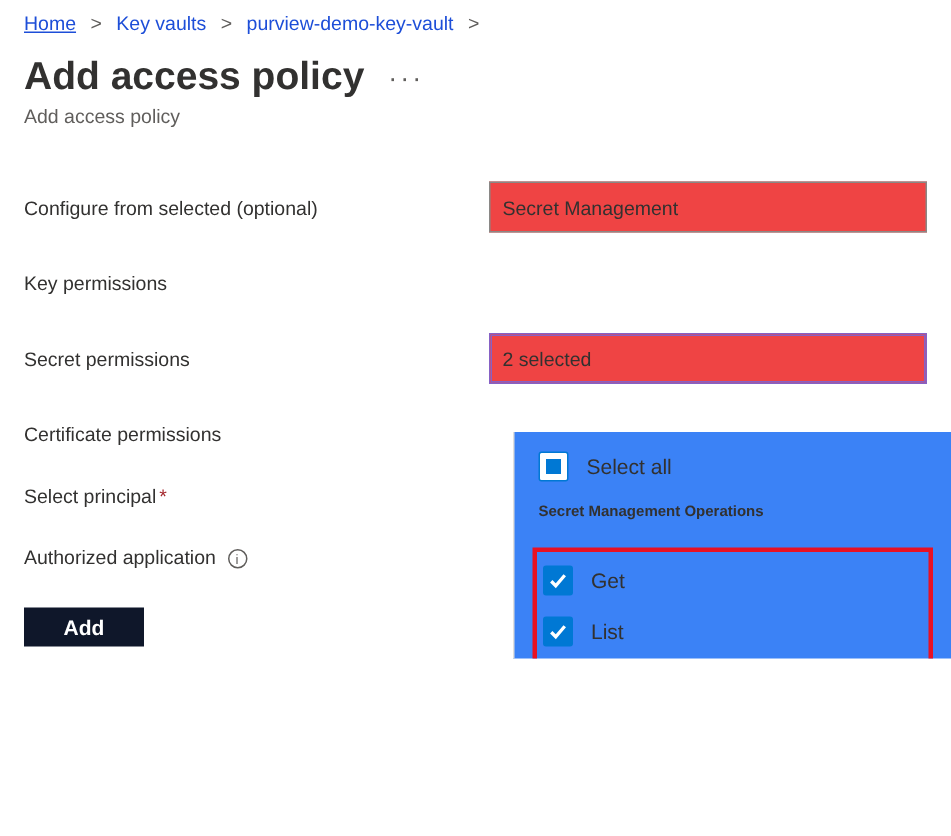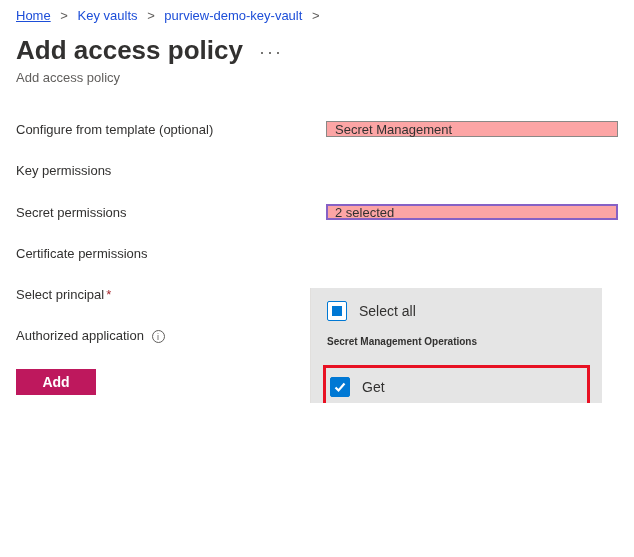--- a/index.html
+++ b/index.html
@@ -49,37 +49,37 @@
     font-size: 9px;
     line-height: 12px;
     text-align: center;
     color: #605e5c;
     margin-left: 4px;
     vertical-align: middle;
   }
   .dropdown {
     flex: 1;
     border: 1px solid #8a8886;
-    background: #fca5a5;
-    height: 16px;
+    background: #ef4444;
+    height: 34px;
     padding: 0 8px;
     display: flex;
     align-items: center;
     font-size: 13px;
     color: #323130;
     min-width: 260px;
     cursor: pointer;
   }
   .dropdown.active { border: 1px solid #8661c5; box-shadow: 0 0 0 1px #8661c5 inset; }
   .dropdown-panel {
     position: absolute;
-    left: 310px;
+    left: 342px;
     top: 288px;
     width: 292px;
-    background: #e5e5e5;
+    background: #3b82f6;
     border-left: 1px solid #e1dfdd;
     padding: 6px 0 4px 0;
   }
   .panel-item {
     display: flex;
     align-items: center;
     padding: 7px 16px;
     font-size: 14px;
     gap: 12px;
   }
@@ -102,21 +102,21 @@
   .cb.checked svg { stroke: #fff; }
   .cb.partial { border: 1.5px solid #0078d4; }
   .cb.partial .sq { width: 10px; height: 10px; background: #0078d4; }
   .highlight-box {
     border: 3px solid #e81123;
     padding: 2px 0;
     margin: 0 12px;
   }
   .highlight-box .panel-item { padding-left: 4px; }
   .add-btn {
-    background: #be185d;
+    background: #0f172a;
     color: #fff;
     border: none;
     font-size: 14px;
     font-weight: 600;
     width: 80px;
     height: 26px;
     cursor: pointer;
   }
   .rel { position: relative; }
 </style>
@@ -134,21 +134,21 @@
   <span class="sep">&gt;</span>
 </nav>
 
 <div class="title-row">
   <h1>Add access policy</h1>
   <span class="ellipsis">···</span>
 </div>
 <div class="subtitle">Add access policy</div>
 
 <div class="form-row">
-  <div class="form-label">Configure from template (optional)</div>
+  <div class="form-label">Configure from selected (optional)</div>
   <div class="dropdown">Secret Management</div>
 </div>
 
 <div class="form-row">
   <div class="form-label">Key permissions</div>
 </div>
 
 <div class="form-row">
   <div class="form-label">Secret permissions</div>
   <div class="dropdown active">2 selected</div>

